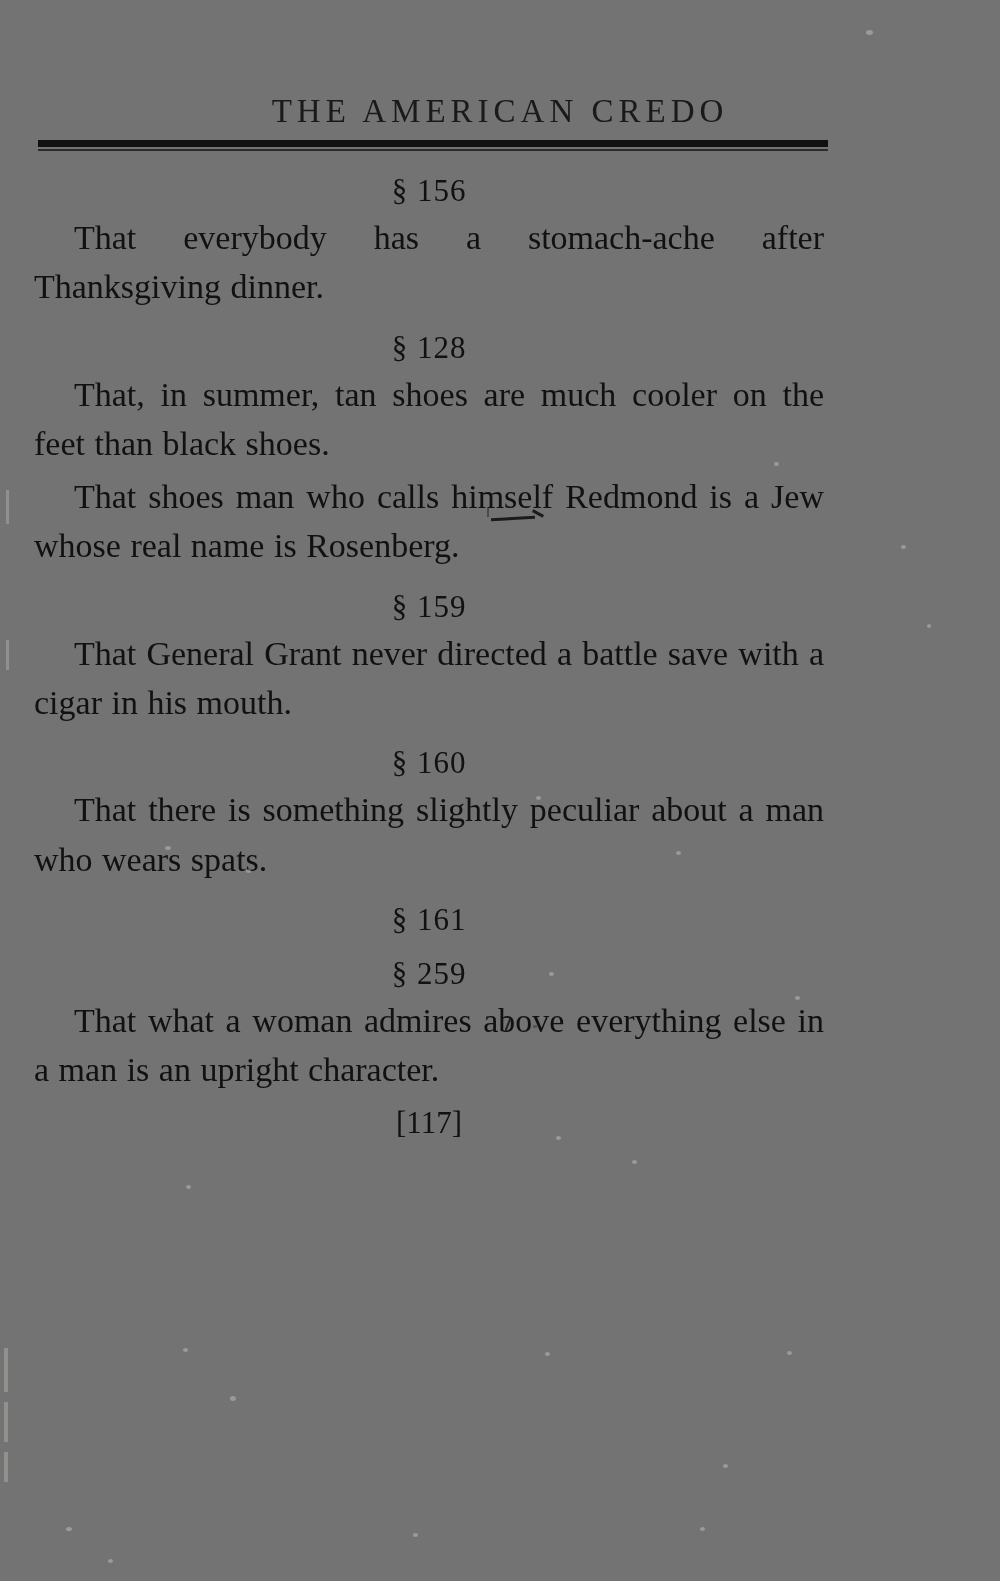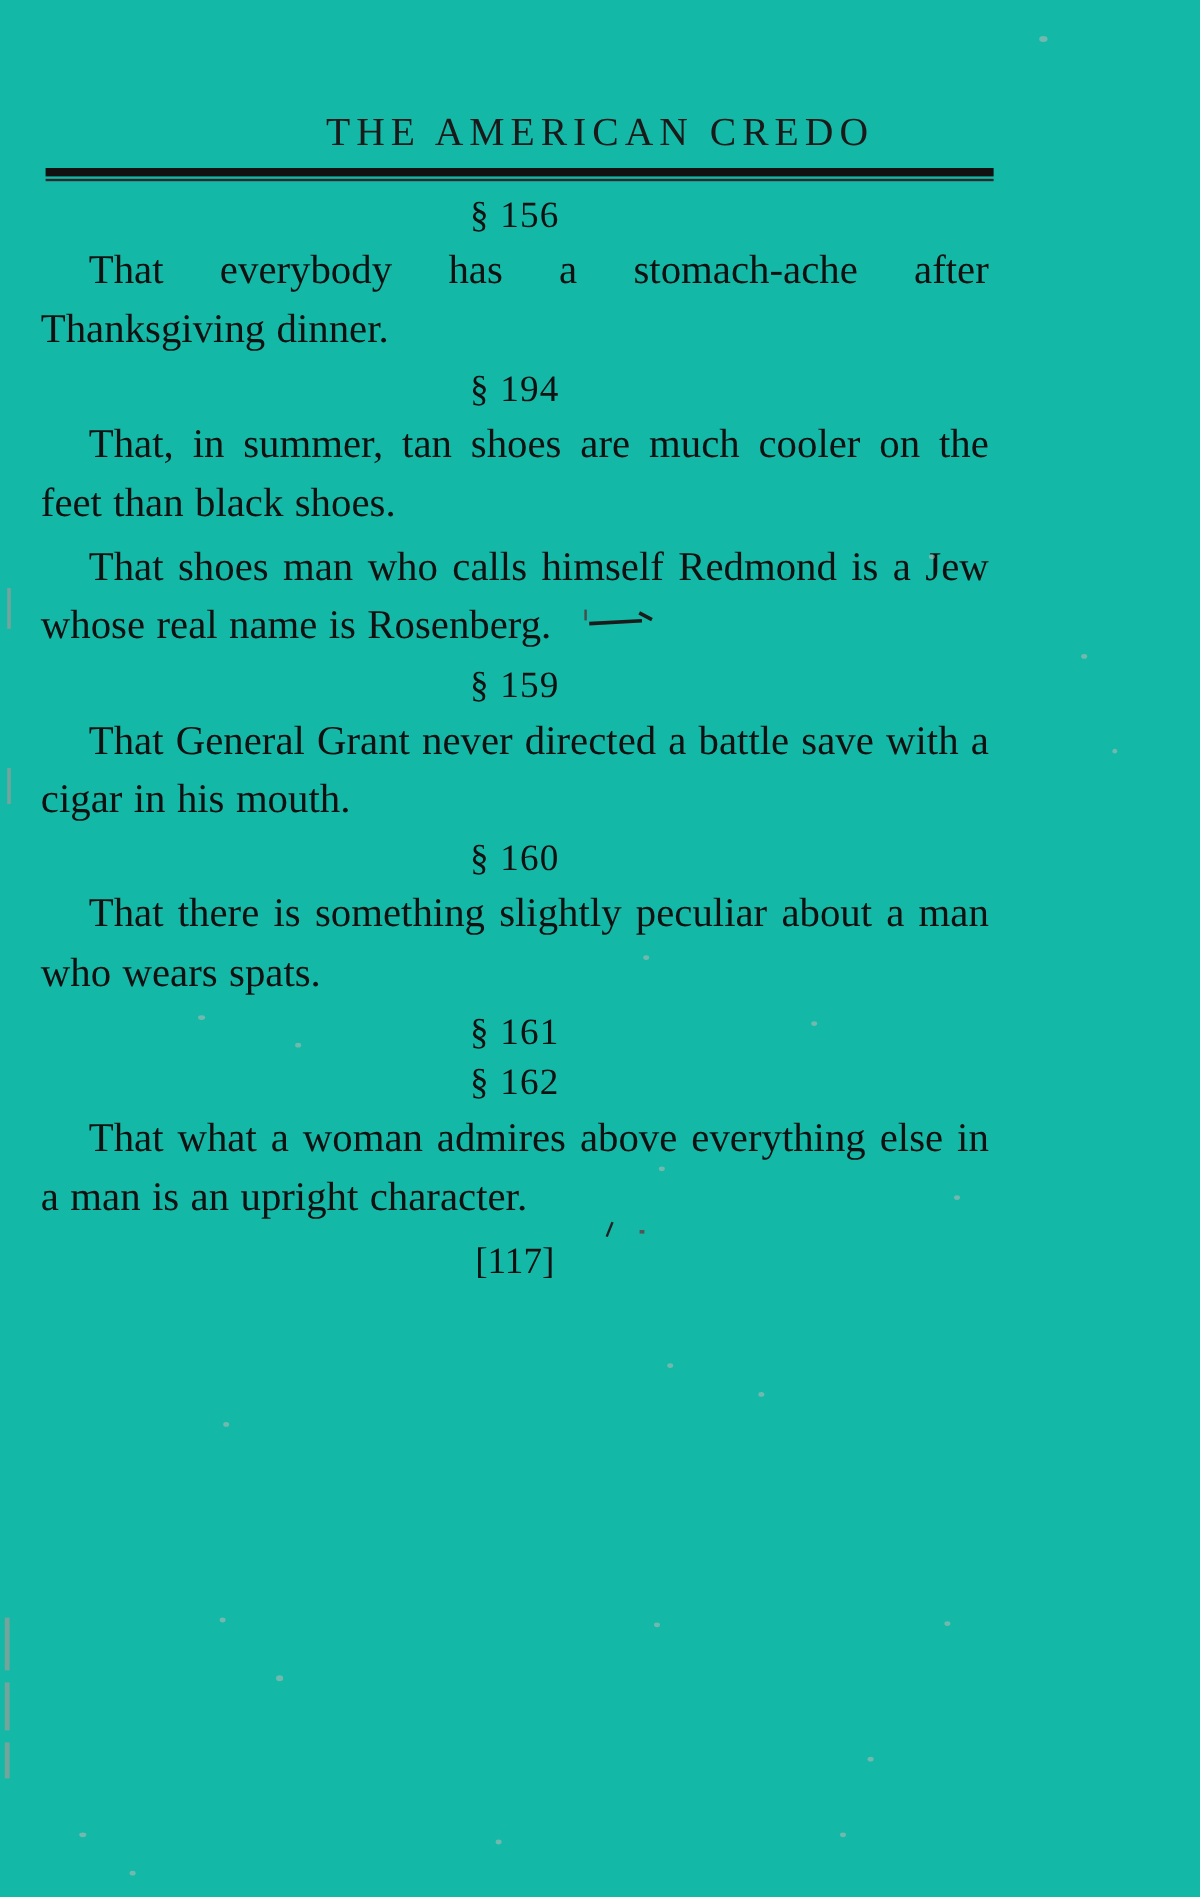--- a/index.html
+++ b/index.html
@@ -15,21 +15,21 @@
     color: #111111;
     overflow: hidden;
   }
 
   .page {
     position: absolute;
     top: 0;
     left: 0;
     width: 1000px;
     height: 1581px;
-    background: #14b8a6;
+    background: #737373;
   }
 
   
   .speck {
     position: absolute;
     background: #b9b9b4;
     border-radius: 50%;
     opacity: 0.55;
   }
 
@@ -70,21 +70,21 @@
     width: 790px;
   }
 
   .entry {
     margin: 0 0 4px 0;
   }
 
   .sec-num {
     text-align: center;
     font-size: 31px;
-    margin: 6px 0 4px 0;
+    margin: 18px 0 4px 0;
     letter-spacing: 1px;
     position: relative;
   }
 
   .body-text {
     font-size: 34px;
     line-height: 1.45;
     text-align: justify;
     text-indent: 40px;
     margin: 0 0 2px 0;
@@ -174,21 +174,21 @@
   <div class="head-rule-thin"></div>
 
   <div class="content">
 
     <div class="entry">
       <div class="sec-num">§ 156</div>
       <p class="body-text">That everybody has a stomach-ache after Thanksgiving dinner.</p>
     </div>
 
     <div class="entry">
-      <div class="sec-num">§ 194</div>
+      <div class="sec-num">§ 128</div>
       <p class="body-text">That, in summer, tan shoes are much cooler on the feet than black shoes.</p>
     </div>
 
     <div class="entry">
       <p class="body-text">That shoes man who calls himself Redmond is a Jew whose real name is Rosenberg.</p>
     </div>
 
     <div class="entry">
       <div class="sec-num">§ 159</div>
       <p class="body-text">That General Grant never directed a battle save with a cigar in his mouth.</p>
@@ -197,21 +197,21 @@
     <div class="entry">
       <div class="sec-num">§ 160</div>
       <p class="body-text">That there is something slightly peculiar about a man who wears spats.</p>
     </div>
 
     <div class="entry">
       <div class="sec-num">§ 161</div>
     </div>
 
     <div class="entry">
-      <div class="sec-num">§ 162</div>
+      <div class="sec-num">§ 259</div>
       <p class="body-text">That what a woman admires above everything else in a man is an upright character.</p>
     </div>
 
     <div class="folio">[117]</div>
   </div>
 
   <div class="mark-159">
     <div class="m-tick"></div>
     <div class="m-line"></div>
     <div class="m-tail"></div>

